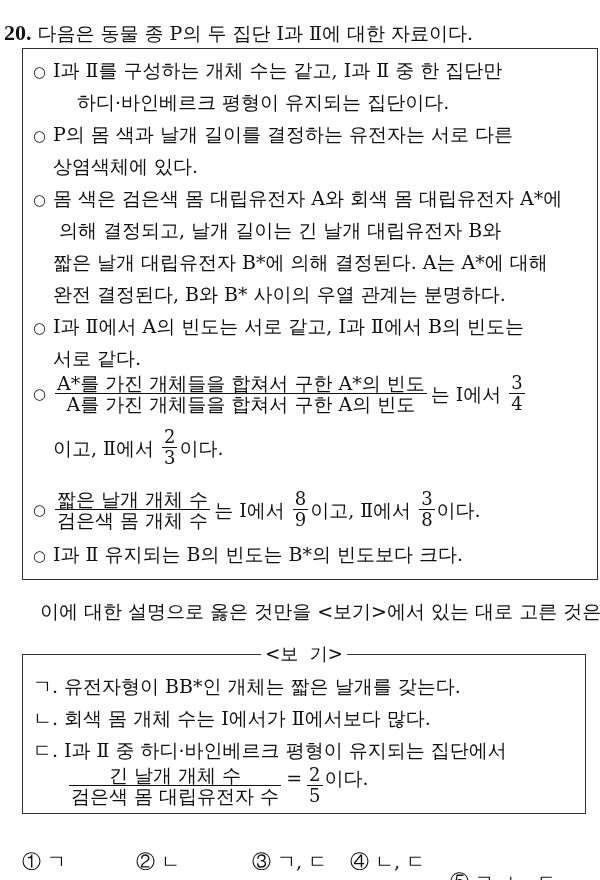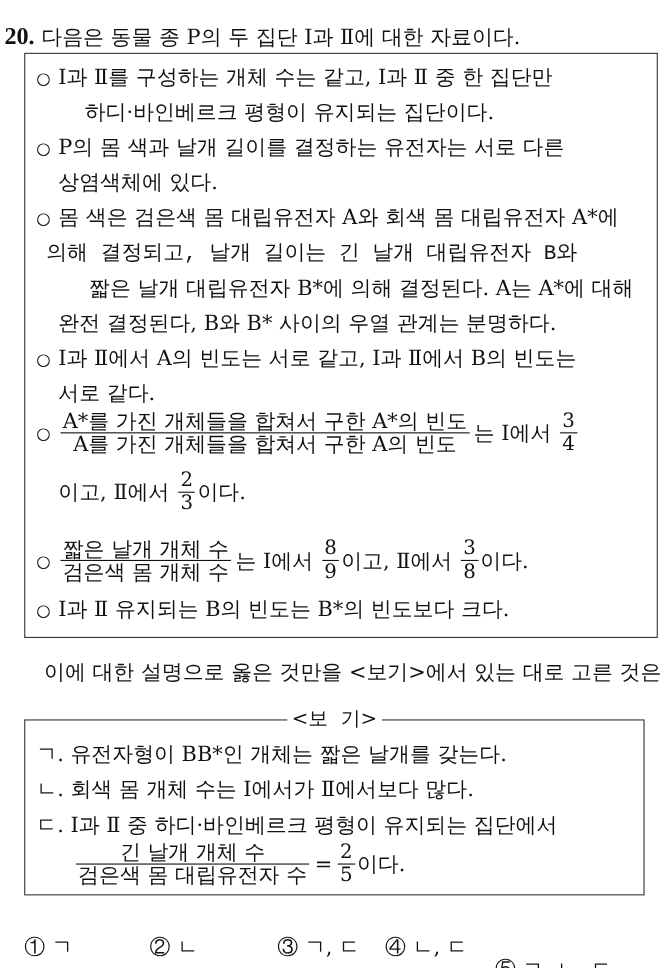--- a/index.html
+++ b/index.html
@@ -63,24 +63,24 @@
   <div class="line" style="left:10px; top:72px;">
     <span class="bullet">○</span><span>P의 몸 색과 날개 길이를 결정하는 유전자는 서로 다른</span>
   </div>
   <div class="line" style="left:30px; top:104px;">
     <span>상염색체에 있다.</span>
   </div>
 
   <div class="line" style="left:10px; top:136px;">
     <span class="bullet">○</span><span>몸 색은 검은색 몸 대립유전자 A와 회색 몸 대립유전자 A*에</span>
   </div>
-  <div class="line" style="left:19px; top:168px;font-family:Liberation Mono, monospace;">
+  <div class="line" style="left:36px; top:168px;">
     <span>의해 결정되고, 날개 길이는 긴 날개 대립유전자 B와</span>
   </div>
-  <div class="line" style="left:30px; top:200px;margin-left:28px;">
+  <div class="line" style="left:30px; top:200px;">
     <span>짧은 날개 대립유전자 B*에 의해 결정된다. A는 A*에 대해</span>
   </div>
   <div class="line" style="left:30px; top:232px;">
     <span>완전 결정된다, B와 B* 사이의 우열 관계는 분명하다.</span>
   </div>
 
   <div class="line" style="left:10px; top:264px;">
     <span class="bullet">○</span><span>Ⅰ과 Ⅱ에서 A의 빈도는 서로 같고, Ⅰ과 Ⅱ에서 B의 빈도는</span>
   </div>
   <div class="line" style="left:30px; top:296px;">
@@ -138,21 +138,21 @@
   <div class="bogi-title" style="white-space:pre;">&lt;보  기&gt;</div>
   <div class="line" style="left:10px; top:18px;">
     <span style="margin-right:6px;">ㄱ.</span><span>유전자형이 BB*인 개체는 짧은 날개를 갖는다.</span>
   </div>
   <div class="line" style="left:10px; top:50px;">
     <span style="margin-right:6px;">ㄴ.</span><span>회색 몸 개체 수는 Ⅰ에서가 Ⅱ에서보다 많다.</span>
   </div>
   <div class="line" style="left:10px; top:82px;">
     <span style="margin-right:6px;">ㄷ.</span><span>Ⅰ과 Ⅱ 중 하디·바인베르크 평형이 유지되는 집단에서</span>
   </div>
-  <div class="line" style="left:44px; top:110px; display:flex; align-items:center;">
+  <div class="line" style="left:44px; top:110px; display:flex; ">
     <span class="frac">
       <span class="num">긴 날개 개체 수</span>
       <span class="den">검은색 몸 대립유전자 수</span>
     </span>
     <span style="margin:0 3px;">=</span>
     <span class="frac big">
       <span class="num">2</span>
       <span class="den">5</span>
     </span>
     <span>이다.</span>

